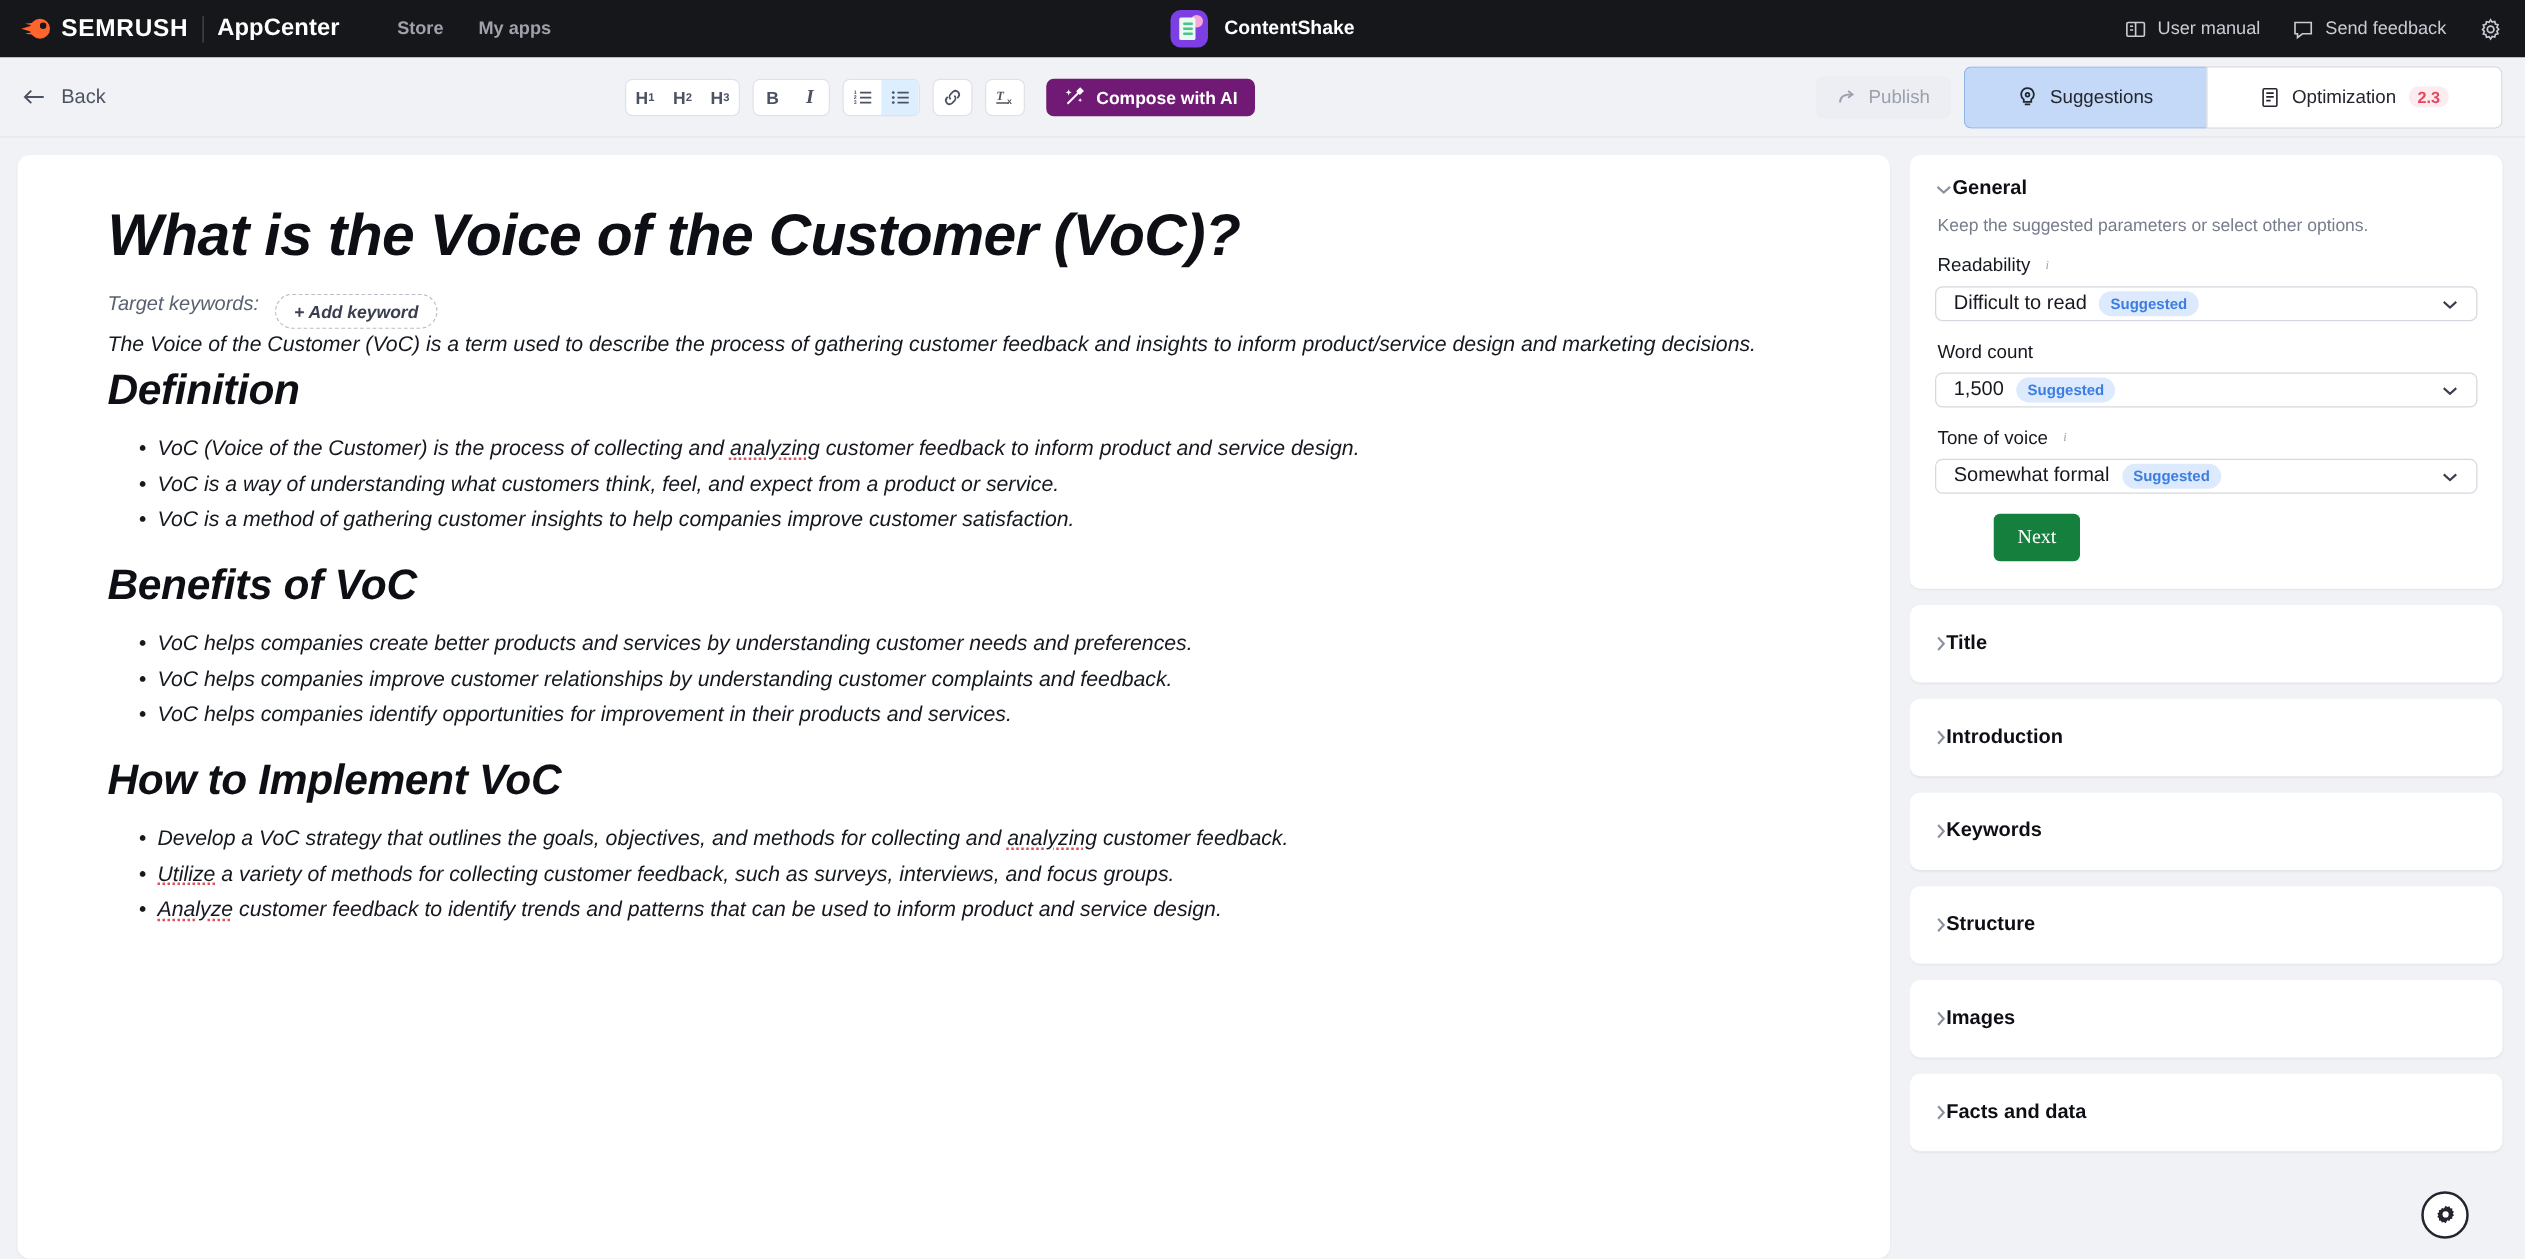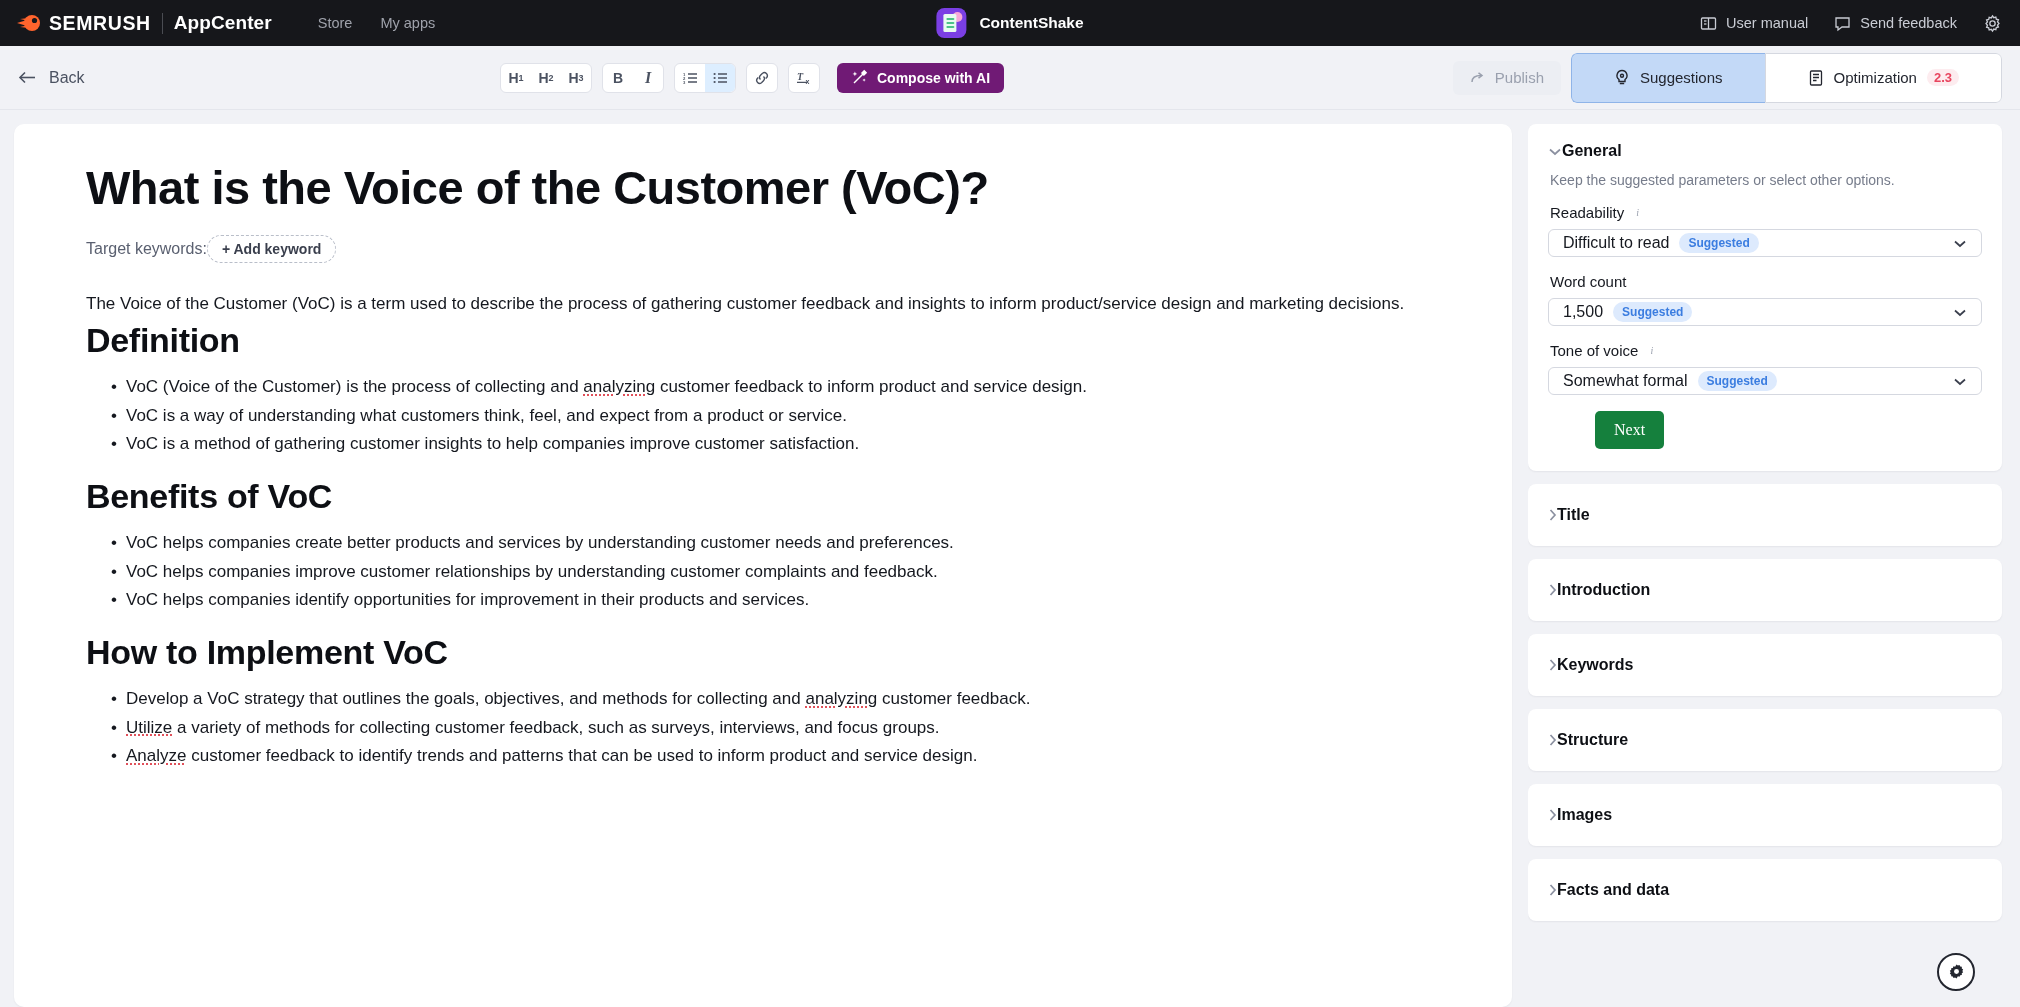--- a/index.html
+++ b/index.html
@@ -21,21 +21,21 @@
   }
   .brand { display: flex; align-items: center; margin-left: 16px; gap: 11px; }
   .semrush-logo { display: flex; align-items: center; gap: 7px; }
   .semrush-word {
     font-size: 19.5px; font-weight: 700; letter-spacing: 0.6px; color: #fff;
   }
   .brand-divider { width: 1px; height: 21px; background: #4a4c52; }
   .appcenter { font-size: 19px; font-weight: 700; color: #ffffff; letter-spacing: 0.1px; }
   .topnav { display: flex; align-items: center; gap: 28px; margin-left: 46px; }
   .topnav a {
-    font-size: 14.5px; color: #9fa2ab; text-decoration: none; font-weight: 400;
+    font-size: 14.5px; color: #9fa2ab; text-decoration: none; font-weight: 700;
   }
   .center-app {
     position: absolute; left: 50%; transform: translateX(-50%);
     display: flex; align-items: center; gap: 13px;
   }
   .cs-logo {
     width: 30px; height: 30px; border-radius: 8px;
     background: #7b3fe4; position: relative; overflow: hidden; flex: none;
   }
   .cs-logo .doc {
@@ -123,26 +123,27 @@
   .main {
     display: flex; height: calc(1007px - 46px - 64px);
     padding: 14px 0 0 0; gap: 0;
   }
   .editor-wrap { flex: 1; padding: 0 16px 0 14px; min-width: 0; }
   .editor-card {
     background: #fff; border-radius: 10px;
     height: 100%; padding: 40px 72px 0 72px;
     overflow: hidden;
     box-shadow: 0 1px 2px rgba(20,25,40,0.05);
+    font-style: italic;
   }
   .doc-title {
     font-size: 47px; line-height: 1.0; font-weight: 700; color: #0d0f14;
     letter-spacing: -0.5px; margin-bottom: 24px;
   }
-  .kw-row { display: flex; align-items: center; gap: 0; margin-bottom: 28px; }
+  .kw-row { display: flex; align-items: flex-start; gap: 13px; }
   .kw-label { font-size: 16px; color: #5a6070; }
   .kw-add {
     border: 1px dashed #b9bec9; border-radius: 16px;
     padding: 5px 14px; font-size: 14px; font-weight: 700; color: #3a3f4d;
     cursor: pointer; background: #fff;
   }
   .doc-p {
     font-size: 17px; line-height: 1.55; color: #15181f; 
   }
   .doc-h2 {

